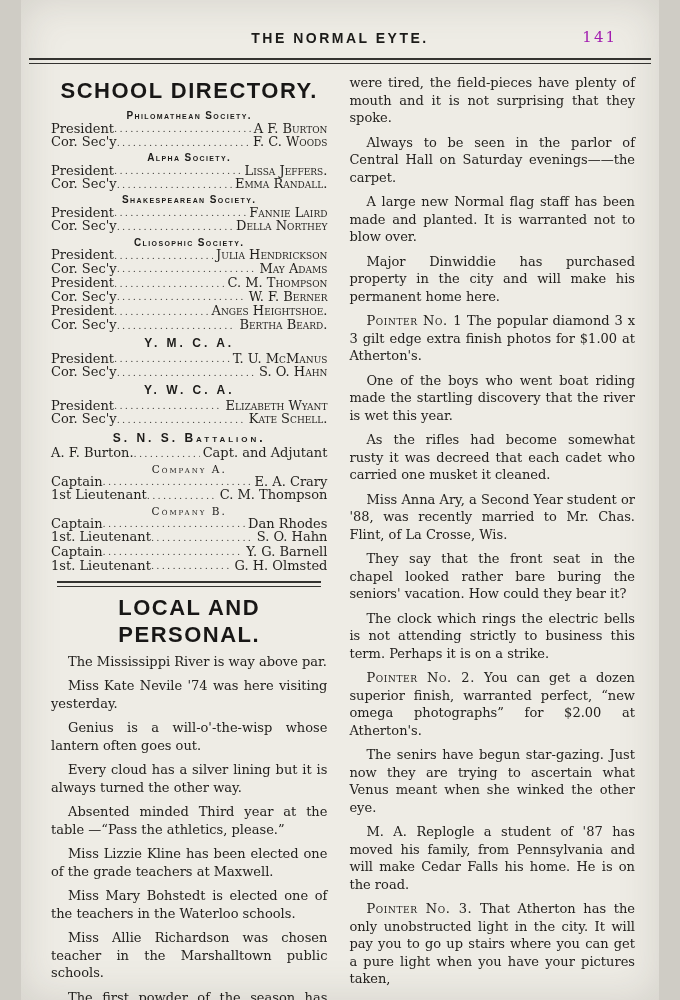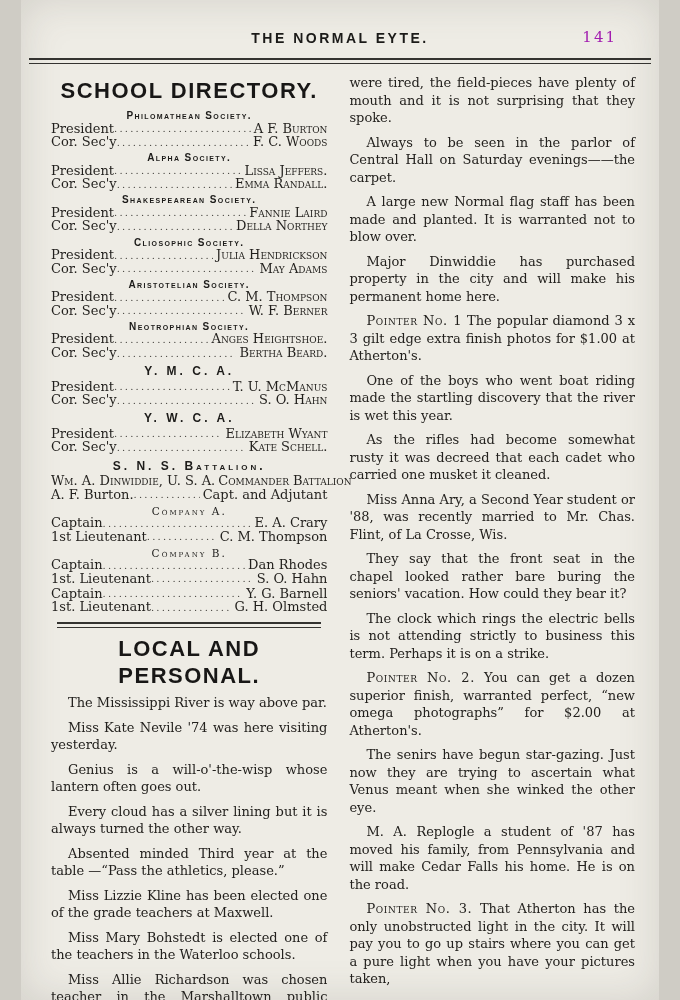--- a/index.html
+++ b/index.html
@@ -118,34 +118,32 @@
               <span class="dots"></span>
               <span class="val sc">Julia Hendrickson</span>
             </div>
             <div class="dir-row">
               <span class="lab">Cor. Sec'y</span>
               <span class="dots"></span>
               <span class="val sc">May Adams</span>
             </div>
           </div>
           <div class="dir-section society">
-            <div class="dir-heading">Aristotelian Society.</div>
             <div class="dir-row">
               <span class="lab">President</span>
               <span class="dots"></span>
               <span class="val sc">C. M. Thompson</span>
             </div>
             <div class="dir-row">
               <span class="lab">Cor. Sec'y</span>
               <span class="dots"></span>
               <span class="val sc">W. F. Berner</span>
             </div>
           </div>
           <div class="dir-section society">
-            <div class="dir-heading">Neotrophian Society.</div>
             <div class="dir-row">
               <span class="lab">President</span>
               <span class="dots"></span>
               <span class="val sc">Anges Heightshoe.</span>
             </div>
             <div class="dir-row">
               <span class="lab">Cor. Sec'y</span>
               <span class="dots"></span>
               <span class="val sc">Bertha Beard.</span>
             </div>
@@ -171,25 +169,20 @@
               <span class="val sc">Elizabeth Wyant</span>
             </div>
             <div class="dir-row">
               <span class="lab">Cor. Sec'y</span>
               <span class="dots"></span>
               <span class="val sc">Kate Schell.</span>
             </div>
           </div>
           <div class="dir-section org">
             <div class="dir-heading">S. N. S. Battalion.</div>
-            <div class="dir-row">
-              <span class="lab sc">Wm. A. Dinwiddie, U. S. A.</span>
-              <span class="dots"></span>
-              <span class="val sc">Commander Battalion</span>
-            </div>
             <div class="dir-row">
               <span class="lab">A. F. Burton.</span>
               <span class="dots"></span>
               <span class="val">Capt. and Adjutant</span>
             </div>
           </div>
           <div class="dir-section company">
             <div class="dir-heading">Company A.</div>
             <div class="dir-row">
               <span class="lab">Captain</span>

